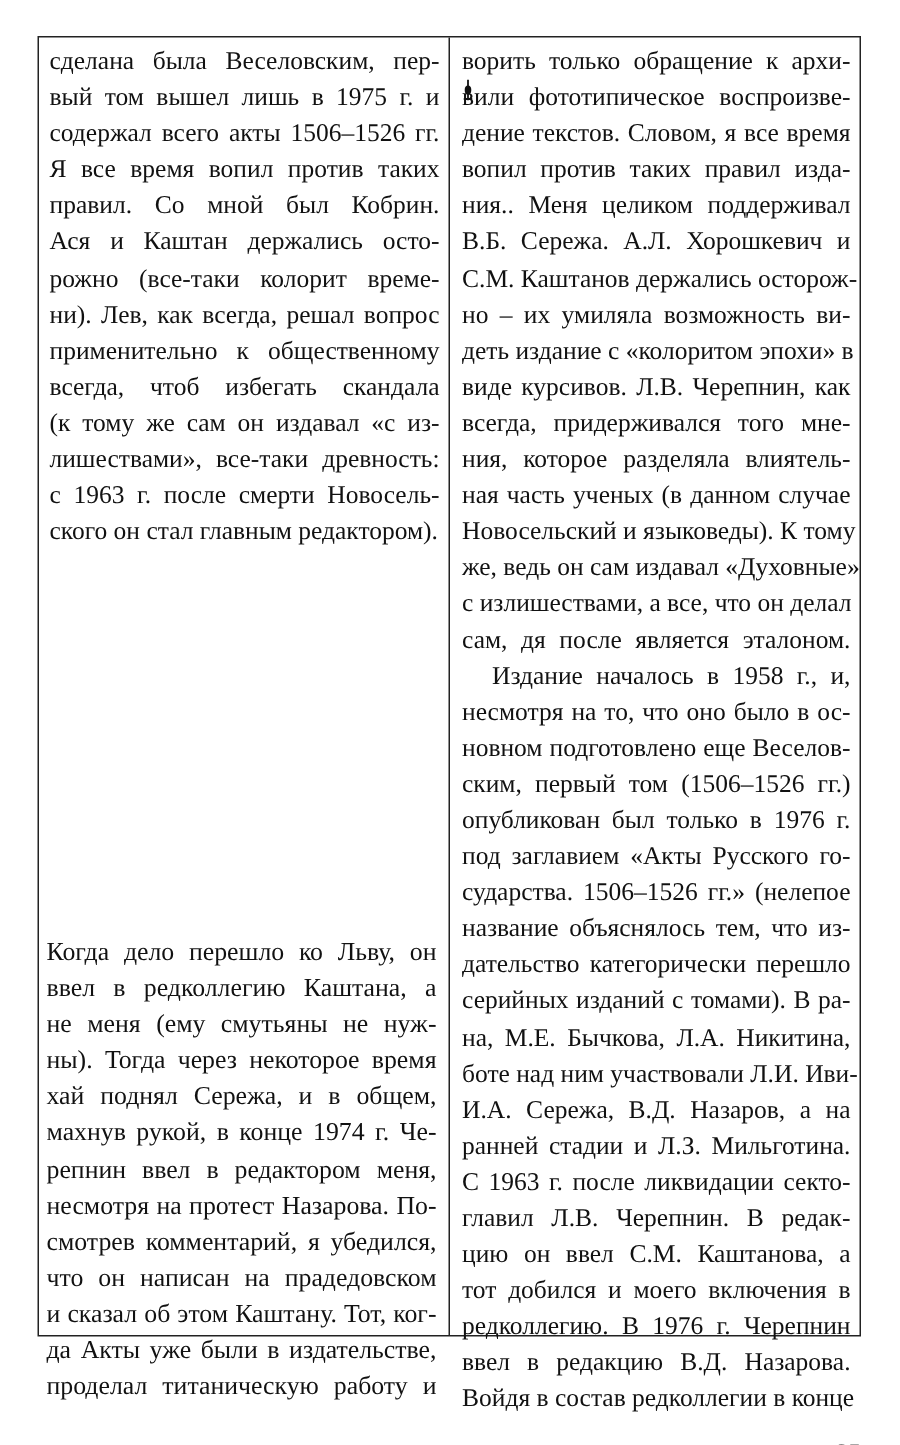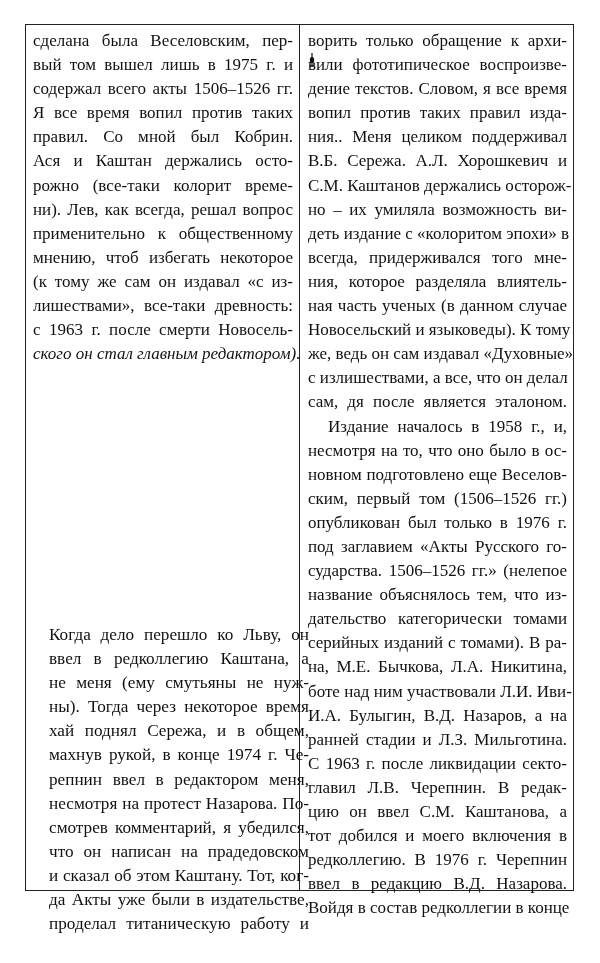--- a/index.html
+++ b/index.html
@@ -5,44 +5,44 @@
   html, body { margin: 0; padding: 0; background: #ffffff; }
   body { width: 600px; height: 963px; position: relative; overflow: hidden;
          font-family: "Liberation Serif", "DejaVu Serif", serif; color: #111; }
   .table { position: absolute; left: 25px; top: 24px; width: 549px; height: 867px;
            border: 1px solid #222; box-sizing: border-box; }
   .divider { position: absolute; left: 273px; top: 0; bottom: 0; width: 1px; background: #222; }
   .col { position: absolute; top: 4px; font-size: 17px; line-height: 24.1px; }
   .col-left { left: 7px; width: 260px; }
   .col-right { left: 282px; width: 259px; }
   .line { display: block; white-space: nowrap; text-align: justify; text-align-last: justify; }
-  .line.last { text-align-last: left; font-style: italic; }
+  .line.last { text-align-last: left; }
   .indent { padding-left: 20px; }
-  .block-left-2 { position: absolute; left: 23px; top: 598px; width: 260px;
+  .block-left-2 { position: absolute; left: 5px; top: 598px; width: 260px;
                   font-size: 17.2px; line-height: 24.1px; }
   .page-number { position: absolute; left: 557px; top: 959px; font-size: 17px; }
   .mark { position: absolute; left: 309px; top: 53px; width: 6px; height: 14px; }
 </style>
 </head>
 <body>
 
 <div class="table">
   <div class="divider"></div>
 
   <div class="col col-left">
     <span class="line">сделана была Веселовским, пер-</span>
     <span class="line">вый том вышел лишь в 1975 г. и</span>
     <span class="line">содержал всего акты 1506–1526 гг.</span>
     <span class="line">Я все время вопил против таких</span>
     <span class="line">правил. Со мной был Кобрин.</span>
     <span class="line">Ася и Каштан держались осто-</span>
     <span class="line">рожно (все-таки колорит време-</span>
     <span class="line">ни). Лев, как всегда, решал вопрос</span>
     <span class="line">применительно к общественному</span>
-    <span class="line">мнению, чтоб избегать некоторое</span>
+    <span class="line">всегда, чтоб избегать скандала</span>
     <span class="line">(к тому же сам он издавал «с из-</span>
     <span class="line">лишествами», все-таки древность:</span>
     <span class="line">с 1963 г. после смерти Новосель-</span>
     <span class="line last">ского он стал главным редактором).</span>
   </div>
 
   <div class="block-left-2">
     <span class="line">Когда дело перешло ко Льву, он</span>
     <span class="line">ввел в редколлегию Каштана, а</span>
     <span class="line">не меня (ему смутьяны не нуж-</span>
@@ -61,40 +61,41 @@
   <div class="col col-right">
     <span class="line">ворить только обращение к архи-</span>
     <span class="line">вили фототипическое воспроизве-</span>
     <span class="line">дение текстов. Словом, я все время</span>
     <span class="line">вопил против таких правил изда-</span>
     <span class="line">ния.. Меня целиком поддерживал</span>
     <span class="line">В.Б. Сережа. А.Л. Хорошкевич и</span>
     <span class="line">С.М. Каштанов держались осторож-</span>
     <span class="line">но – их умиляла возможность ви-</span>
     <span class="line">деть издание с «колоритом эпохи» в</span>
+    <span class="line">виде курсивов. Л.В. Черепнин, как</span>
     <span class="line">всегда, придерживался того мне-</span>
     <span class="line">ния, которое разделяла влиятель-</span>
     <span class="line">ная часть ученых (в данном случае</span>
     <span class="line">Новосельский и языковеды). К тому</span>
     <span class="line">же, ведь он сам издавал «Духовные»</span>
     <span class="line">с излишествами, а все, что он делал</span>
     <span class="line">сам, дя после является эталоном.</span>
     <span class="line indent">Издание началось в 1958 г., и,</span>
     <span class="line">несмотря на то, что оно было в ос-</span>
     <span class="line">новном подготовлено еще Веселов-</span>
     <span class="line">ским, первый том (1506–1526 гг.)</span>
     <span class="line">опубликован был только в 1976 г.</span>
     <span class="line">под заглавием «Акты Русского го-</span>
     <span class="line">сударства. 1506–1526 гг.» (нелепое</span>
     <span class="line">название объяснялось тем, что из-</span>
-    <span class="line">дательство категорически томами</span>
+    <span class="line">дательство категорически перешло</span>
     <span class="line">серийных изданий с томами). В ра-</span>
     <span class="line">на, М.Е. Бычкова, Л.А. Никитина,</span>
     <span class="line">боте над ним участвовали Л.И. Иви-</span>
-    <span class="line">И.А. Булыгин, В.Д. Назаров, а на</span>
+    <span class="line">И.А. Сережа, В.Д. Назаров, а на</span>
     <span class="line">ранней стадии и Л.З. Мильготина.</span>
     <span class="line">С 1963 г. после ликвидации секто-</span>
     <span class="line">главил Л.В. Черепнин. В редак-</span>
     <span class="line">цию он ввел С.М. Каштанова, а</span>
     <span class="line">тот добился и моего включения в</span>
     <span class="line">редколлегию. В 1976 г. Черепнин</span>
     <span class="line">ввел в редакцию В.Д. Назарова.</span>
     <span class="line">Войдя в состав редколлегии в конце</span>
 
   </div>

